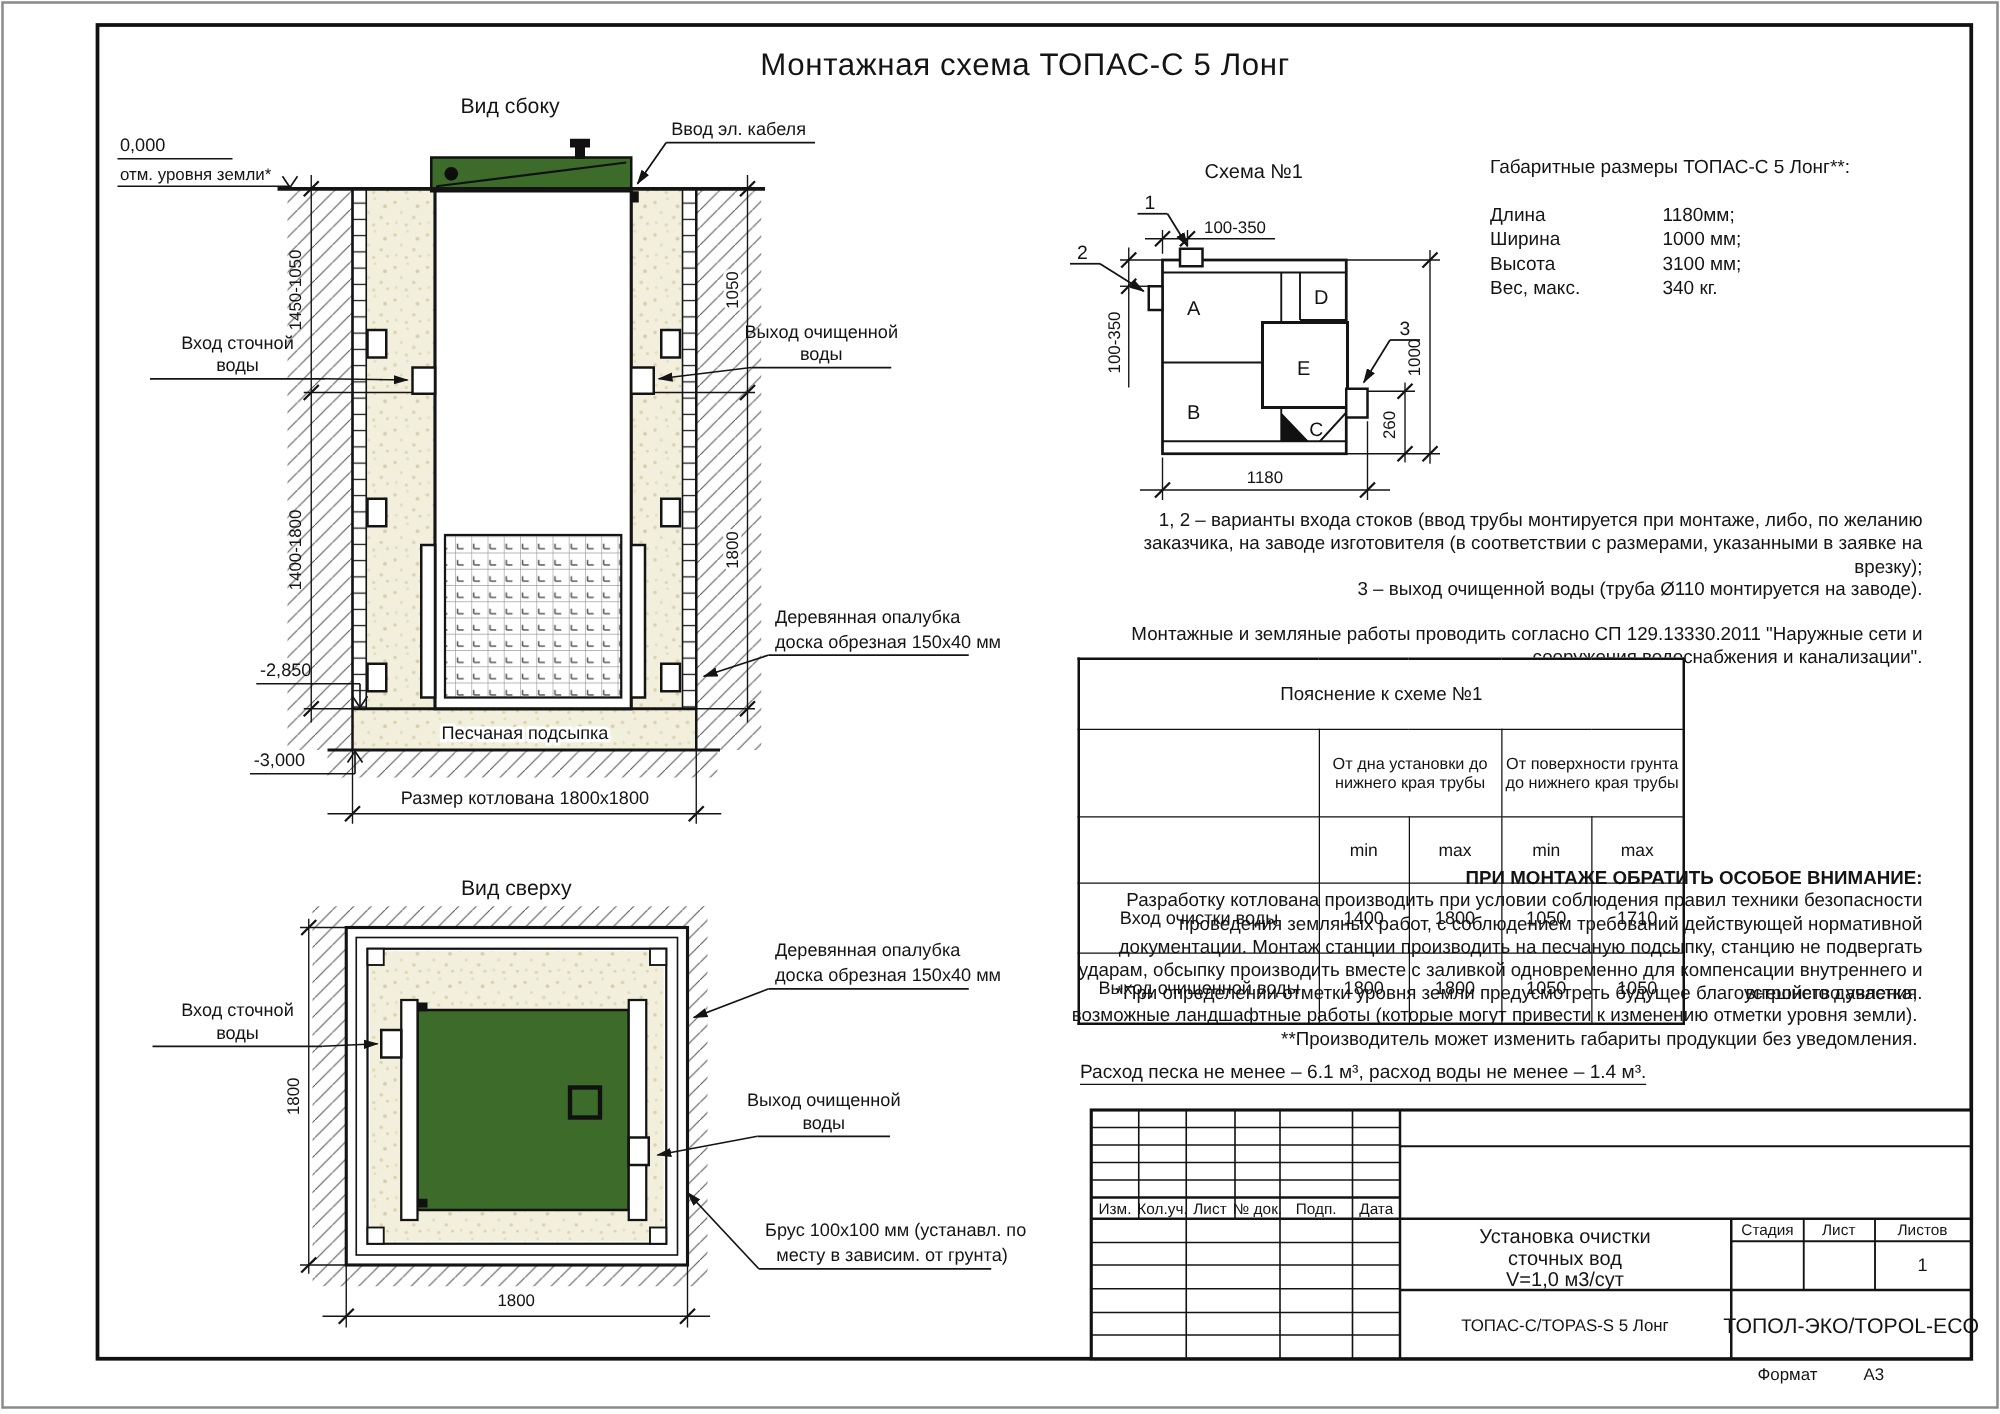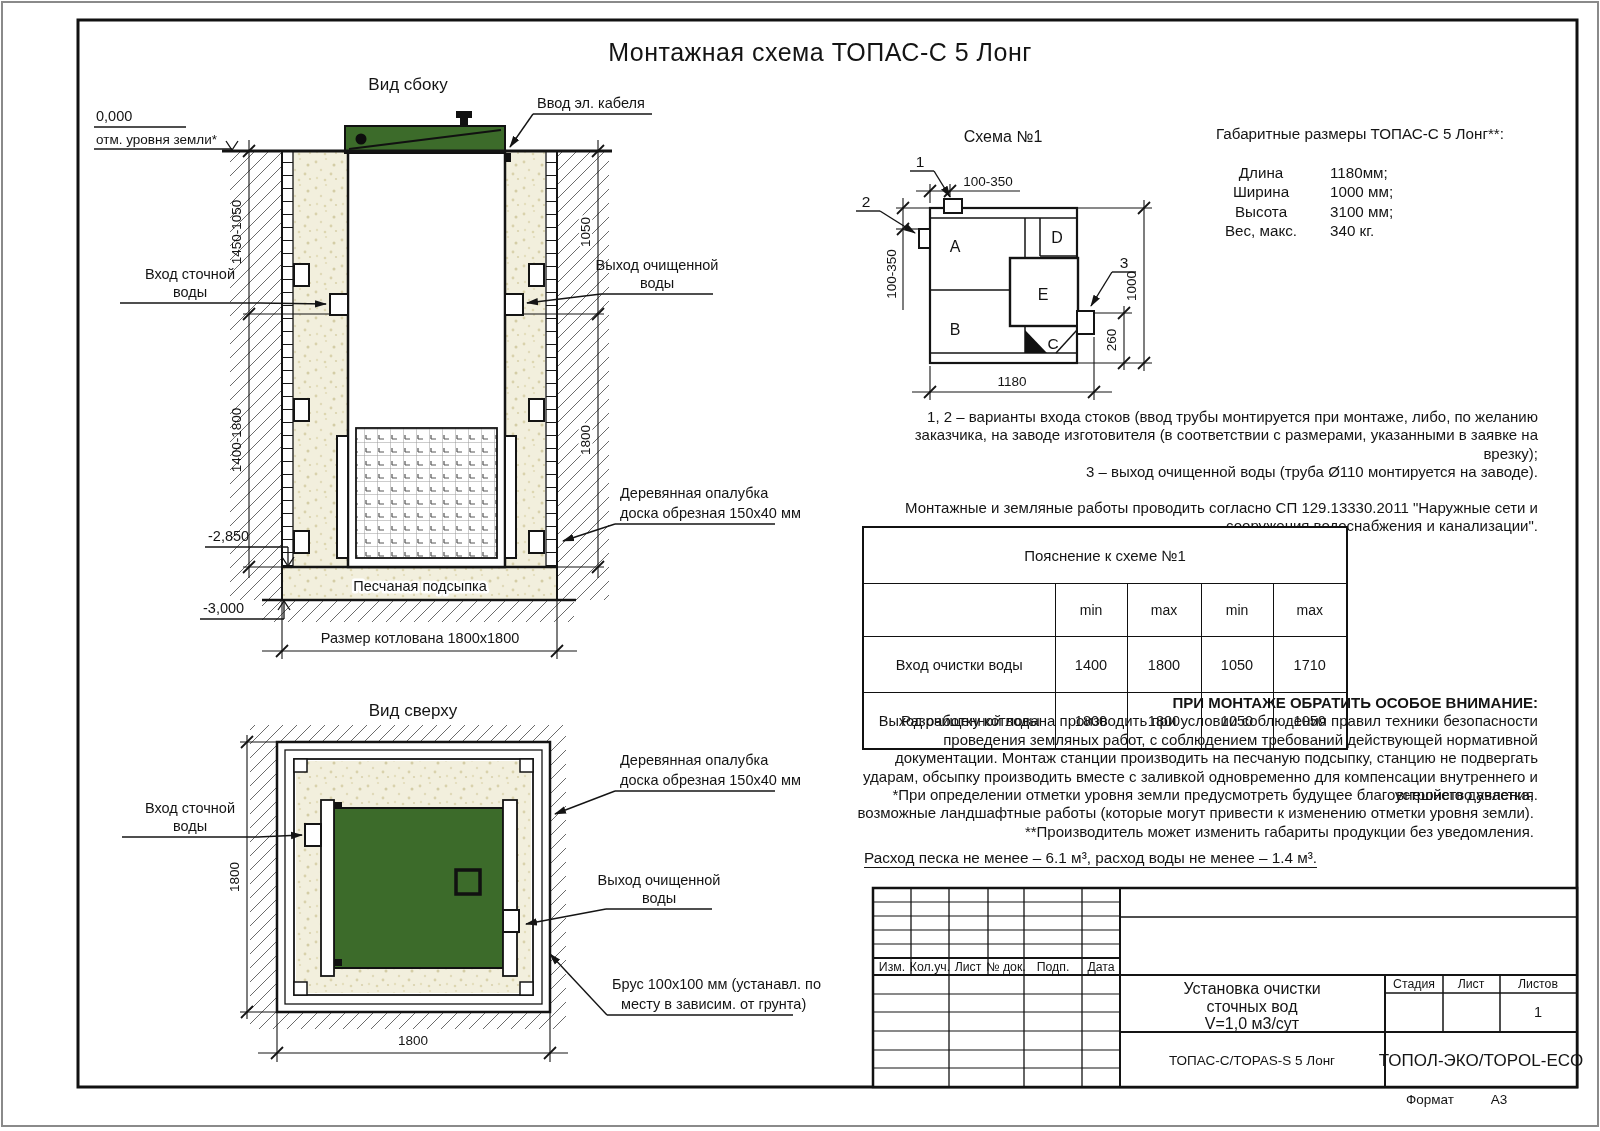--- a/index.html
+++ b/index.html
@@ -12,21 +12,21 @@
   .t17{font-size:17px;} .t12{font-size:12.3px;} .t16{font-size:16px;}
   .mid{text-anchor:middle;}
   .halo{paint-order:stroke;stroke:#fff;stroke-width:5px;stroke-linejoin:round;}
   .dl{stroke:#141414;stroke-width:1.1;fill:none;}
   .w13{stroke-width:1.3;} .w15{stroke-width:1.5;} .w2{stroke-width:2;}
   .w25{stroke-width:2.5;} .w3{stroke-width:3;}
   .tk{stroke:#141414;stroke-width:1.8;}
   .ldr{stroke:#141414;stroke-width:1.4;fill:none;}
   
   .title-main{font-size:25px;letter-spacing:.5px;text-align:center;}
-  .specs{width:336px;font-size:15.2px;line-height:19.5px;text-align:center;}
+  .specs{width:336px;font-size:15.2px;line-height:19.5px;}
   .specs .hd{margin-bottom:19px;}
   .spec-row{display:flex;}
   .spec-row .sl{width:138px;}
   .legend{margin-top:19px;}
   .notes,.attn,.fnotes{width:678px;font-size:15px;line-height:18.4px;text-align:right;}
   .notes p,.attn p,.fnotes p{margin:0;text-indent:26px;}
   .notes p.gap{margin-top:17px;}
   .attn .hd{padding-left:26px;font-weight:bold;margin-top:24px;}
   .consume{font-size:15.3px;border-bottom:1.6px solid #141414;padding-bottom:1px;}
   table.expl{border-collapse:collapse;border:2.5px solid #111;background:#fff;table-layout:fixed;}
@@ -414,20 +414,25 @@
           <col style="width:192px">
           <col style="width:72px">
           <col style="width:74px">
           <col style="width:72px">
           <col style="width:74px">
         </colgroup>
     <tbody>
       <tr class="r1">
             <td colspan="5">Пояснение к схеме №1</td>
           </tr>
+      <tr class="r2">
+        <td></td>
+        <td colspan="2">От дна установки до нижнего края трубы</td>
+        <td colspan="2">От поверхности грунта до нижнего края трубы</td>
+      </tr>
       <tr class="r3">
         <td></td>
         <td>min</td>
         <td>max</td>
         <td>min</td>
         <td>max</td>
       </tr>
       <tr class="rd">
         <td>Вход очистки воды</td>
         <td>1400</td>

